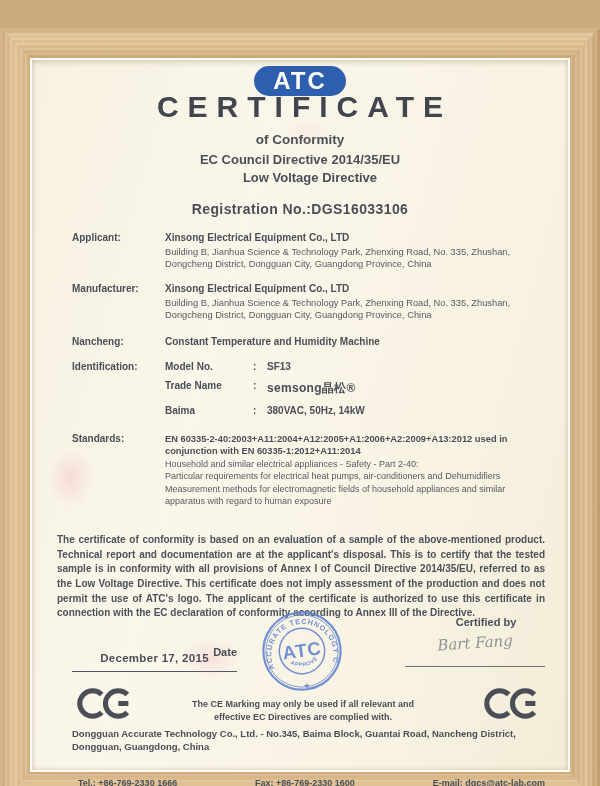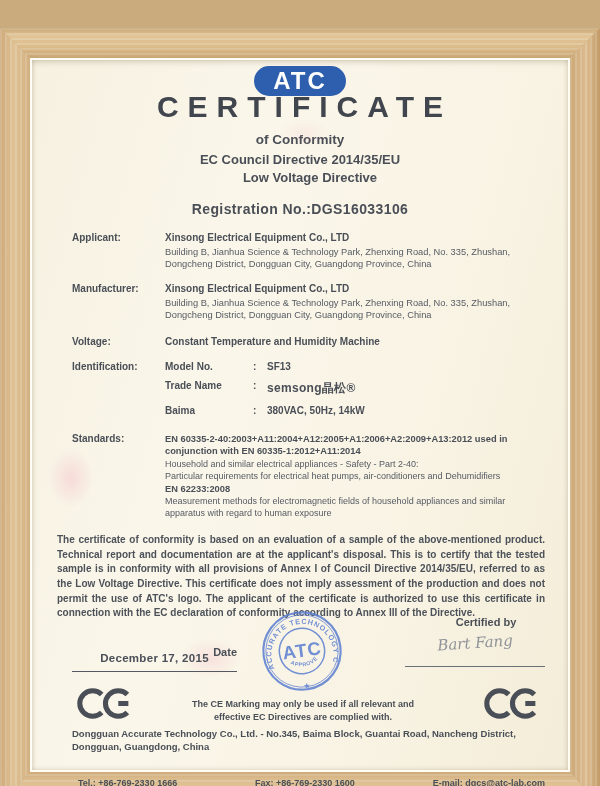--- a/index.html
+++ b/index.html
@@ -132,21 +132,21 @@
 
     <div class="row mt-man">
       <div class="lbl">Manufacturer:</div>
       <div>
         <div class="val-name">Xinsong Electrical Equipment Co., LTD</div>
         <div class="addr">Building B, Jianhua Science &amp; Technology Park, Zhenxing Road, No. 335, Zhushan, Dongcheng District, Dongguan City, Guangdong Province, China</div>
       </div>
     </div>
 
     <div class="row mt-prod">
-      <div class="lbl">Voltage:</div>
+      <div class="lbl">Nancheng:</div>
       <div class="val-name">Constant Temperature and Humidity Machine</div>
     </div>
 
     <div class="row mt-id">
       <div class="lbl">Identification:</div>
       <div>
         <div class="id-row">
           <span>Model No.</span>
           <span>:</span>
           <span>SF13</span>
@@ -163,21 +163,20 @@
         </div>
       </div>
     </div>
 
     <div class="row mt-std">
       <div class="lbl">Standards:</div>
       <div>
         <div class="std-line std-bold">EN 60335-2-40:2003+A11:2004+A12:2005+A1:2006+A2:2009+A13:2012 used in conjunction with EN 60335-1:2012+A11:2014</div>
         <div class="std-line">Household and similar electrical appliances - Safety - Part 2-40:</div>
         <div class="std-line">Particular requirements for electrical heat pumps, air-conditioners and Dehumidifiers</div>
-        <div class="std-line std-bold">EN 62233:2008</div>
         <div class="std-line">Measurement methods for electromagnetic fields of household appliances and similar apparatus with regard to human exposure</div>
       </div>
     </div>
 
     <p class="statement">The certificate of conformity is based on an evaluation of a sample of the above-mentioned product. Technical report and documentation are at the applicant's disposal. This is to certify that the tested sample is in conformity with all provisions of Annex I of Council Directive 2014/35/EU, referred to as the Low Voltage Directive. This certificate does not imply assessment of the production and does not permit the use of ATC's logo. The applicant of the certificate is authorized to use this certificate in connection with the EC declaration of conformity according to Annex III of the Directive.</p>
 
     <svg class="stamp" viewBox="0 0 100 100">
       <g transform="rotate(-8 50 50)" fill="none" stroke="#5b7ed2">
         <circle cx="50" cy="50" r="46" stroke-width="2.6"></circle>
         <circle cx="50" cy="50" r="43" stroke-width="1"></circle>

